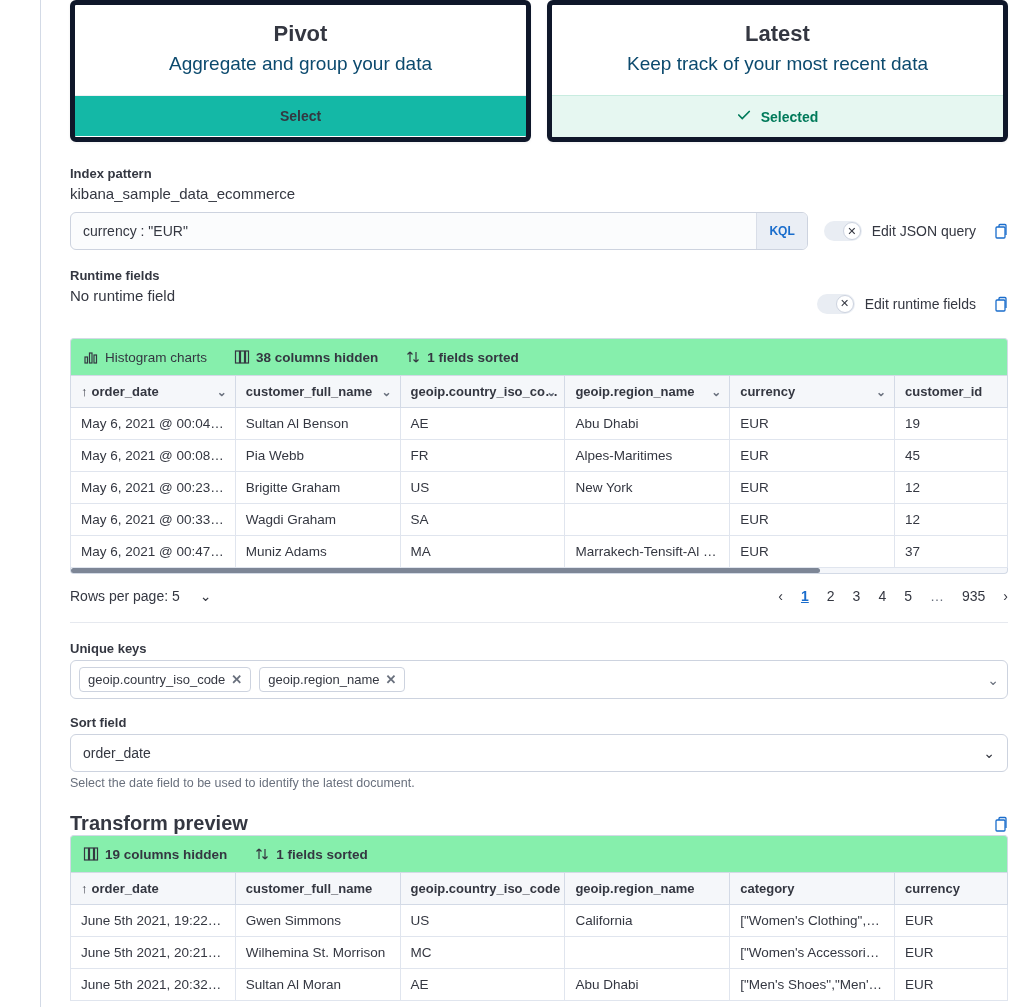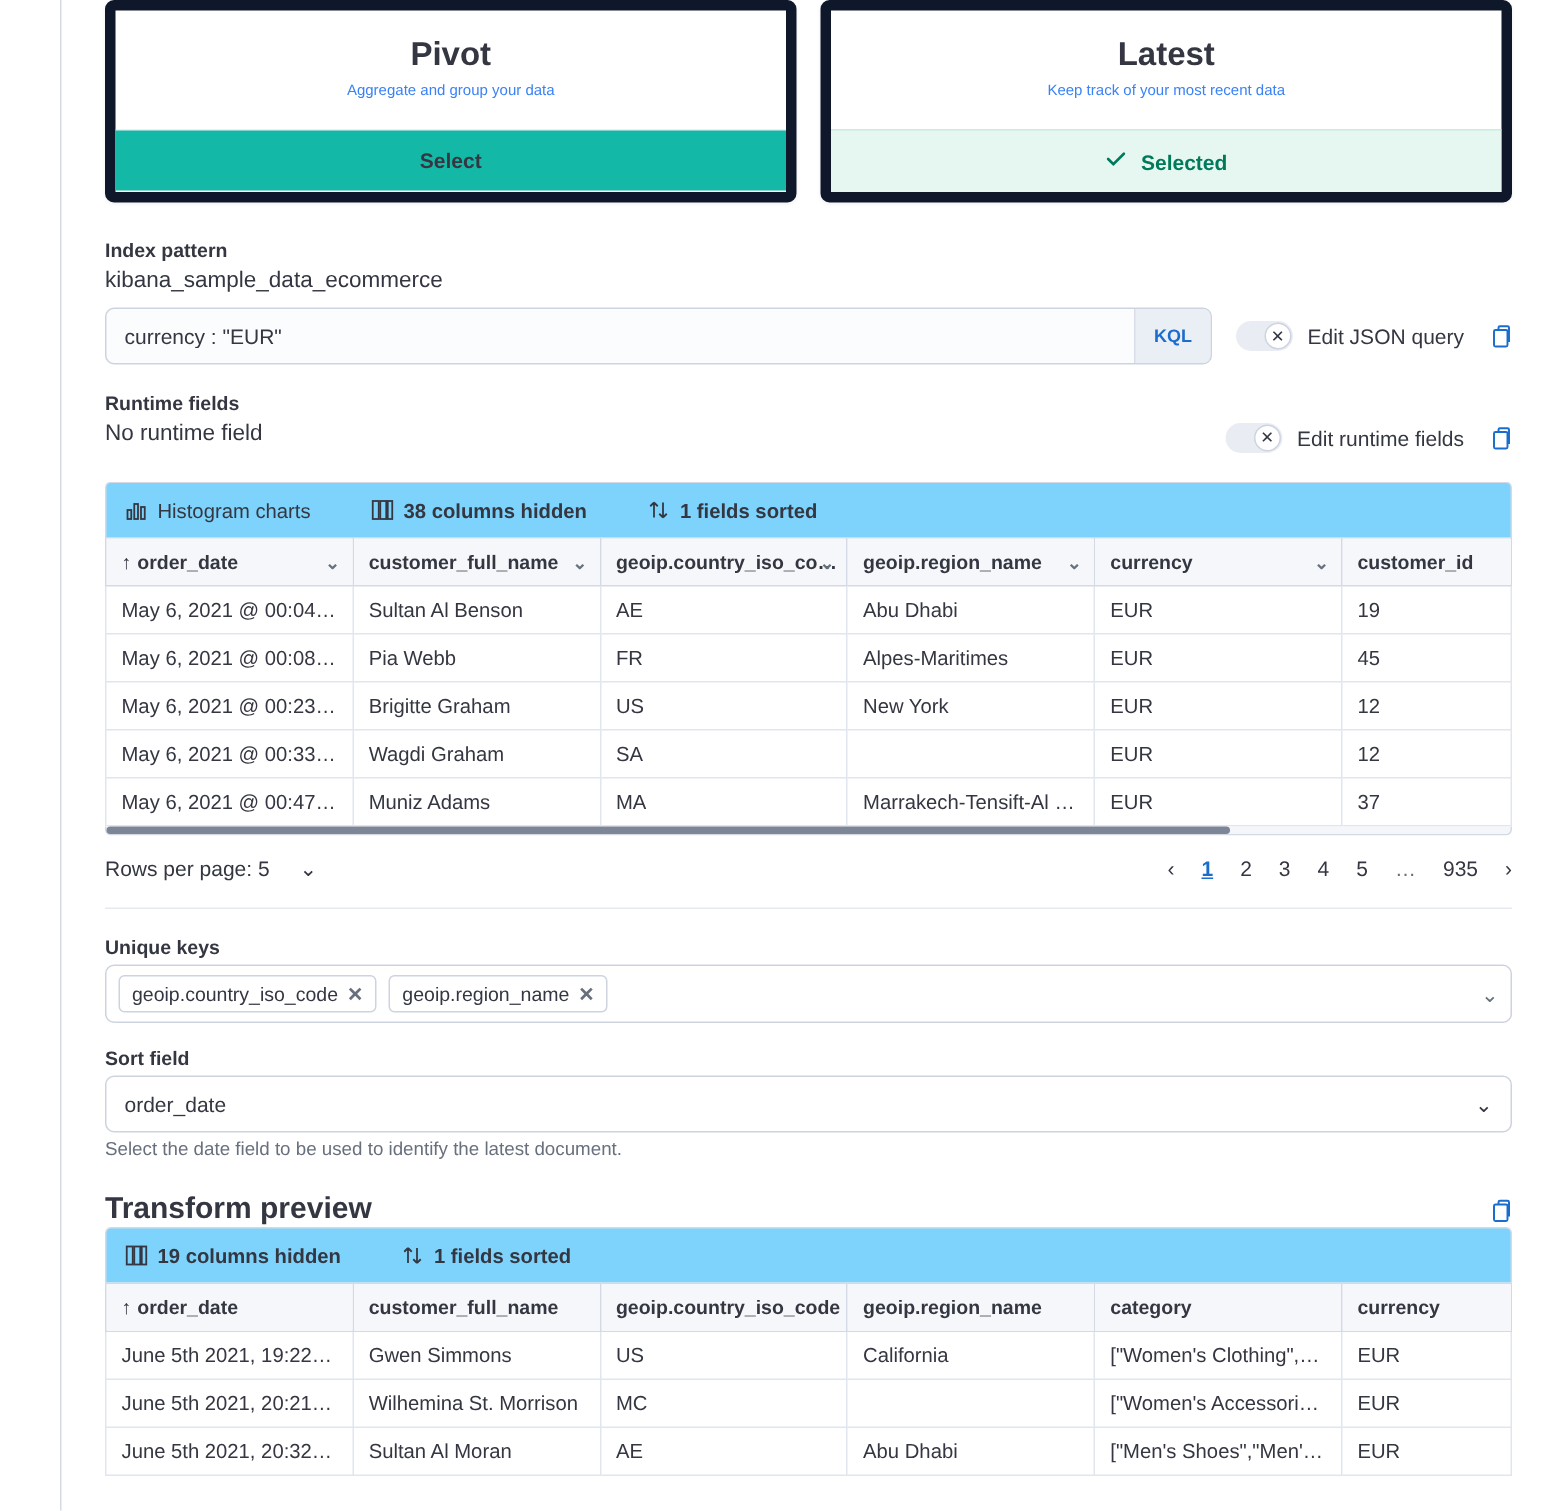--- a/index.html
+++ b/index.html
@@ -1,37 +1,37 @@
 <!DOCTYPE html>
 <html><head>
 <meta charset="utf-8">
 <style>
 * { box-sizing: border-box; margin: 0; padding: 0; }
 body { font-family: -apple-system, BlinkMacSystemFont, "Segoe UI", Helvetica, Arial, sans-serif; font-size: 14px; color: #343741; background: #fff; padding: 0 20px 20px 70px; }
 .cards { display: flex; gap: 16px; margin-bottom: 24px; }
-.card { flex: 1; border: 7px solid #0f172a; border-radius: 6px; box-shadow: 0 1px 3px rgba(0,0,0,0.06); display: flex; flex-direction: column; overflow: hidden; }
+.card { flex: 1; border: 5px solid #0f172a; border-radius: 6px; box-shadow: 0 1px 3px rgba(0,0,0,0.06); display: flex; flex-direction: column; overflow: hidden; }
 .card-body { padding: 16px 20px 20px; text-align: center; }
 .card-title { font-size: 22px; font-weight: 700; margin-bottom: 6px; }
-.card-desc { color: #3b82f6; font-size: 10px; }
+.card-desc { color: #0c4a6e; font-size: 19px; }
 .card-footer { background: #14b8a6; border-top: 1px solid #eef0f3; text-align: center; padding: 12px; font-weight: 600; cursor: pointer; }
 .card-footer.selected { background: #e6f7f1; color: #007a5a; border-top: 1px solid #c8ece0; }
 .card-footer .check { display: inline-block; margin-right: 6px; color: #007a5a; }
 .section-label { font-weight: 700; font-size: 13px; margin-top: 18px; margin-bottom: 4px; }
 .subtext { color: #343741; font-size: 15px; margin-bottom: 10px; }
 .row { display: flex; align-items: center; gap: 16px; }
 .kql-input-wrap { flex: 1; display: flex; align-items: center; border: 1px solid #cdd3df; border-radius: 6px; background: #fbfcfd; padding: 0; height: 38px; overflow: hidden; }
 .kql-input { flex: 1; border: none; outline: none; padding: 0 12px; background: transparent; font-size: 14px; color: #343741; }
 .kql-badge { background: #eaeef5; color: #1a6dcc; font-weight: 700; font-size: 12px; padding: 0 12px; height: 100%; display: flex; align-items: center; border-left: 1px solid #d9dee8; }
 .right-control { display: flex; align-items: center; gap: 10px; }
 .switch { position: relative; width: 38px; height: 20px; background: #e9edf3; border-radius: 10px; display: inline-block; cursor: pointer; }
 .switch-knob { position: absolute; top: 1px; left: 1px; width: 18px; height: 18px; background: #fff; border: 1px solid #cdd3df; border-radius: 50%; display: flex; align-items: center; justify-content: center; color: #343741; font-size: 11px; }
 .switch-knob.right { left: auto; right: 1px; }
 .link-label { color: #343741; font-size: 14px; }
 .copy-icon { color: #1a6dcc; cursor: pointer; font-size: 16px; margin-left: auto; }
-.toolbar { display: flex; align-items: center; gap: 40px; border: 1px solid #d3dae6; border-bottom: none; padding: 10px 12px; margin-top: 18px; border-radius: 4px 4px 0 0; background:#7dd3fc;}
+.toolbar { display: flex; align-items: center; gap: 27px; border: 1px solid #d3dae6; border-bottom: none; padding: 10px 12px; margin-top: 18px; border-radius: 4px 4px 0 0; background:#86efac;}
 .toolbar .tb-item { display: flex; align-items: center; gap: 6px; font-size: 13.5px; cursor: pointer; }
 .tb-icon { display: inline-flex; width: 16px; height: 16px; align-items: center; justify-content: center; }
 .table { width: 100%; border-collapse: collapse; border: 1px solid #d3dae6; table-layout: fixed; }
 .table th { background: #f5f7fa; border: 1px solid #d3dae6; text-align: left; padding: 8px 10px; font-weight: 700; font-size: 13px; position: relative; }
 .table th .th-content { display:flex; align-items:center; gap:4px; }
 .table th .chevron { position: absolute; right: 8px; top: 50%; transform: translateY(-50%); color: #69707d; font-size: 12px; cursor: pointer; }
 .table td { border: 1px solid #e0e5ee; padding: 8px 10px; font-size: 13.5px; white-space: nowrap; overflow: hidden; text-overflow: ellipsis; }
 .sort-arrow { color: #343741; }
 .hscroll { height: 6px; background: #f4f6fa; border: 1px solid #d3dae6; border-top: none; position: relative; border-radius: 0 0 4px 4px;}
 .hscroll-thumb { position: absolute; left: 0; top: 0; height: 100%; width: 80%; background: #7d8696; border-radius: 3px; }
@@ -99,21 +99,21 @@
   <span class="copy-icon">
     <svg width="16" height="16" viewBox="0 0 16 16" fill="none" stroke="#1a6dcc" stroke-width="1.3">
         <rect x="4" y="4" width="9" height="11" rx="1"></rect>
         <path d="M7 4V2.5C7 2 7.4 1.5 8 1.5h5c.6 0 1 .5 1 1V12"></path>
       </svg>
   </span>
 </div>
 
 <div class="section-label">Runtime fields</div>
 <div class="row">
-  <div class="subtext" style="flex:1;margin-bottom:6px">No runtime field</div>
+  <div class="subtext" style="flex:1;margin-bottom:16px">No runtime field</div>
   <div class="right-control">
     <span class="switch">
       <span class="switch-knob right">✕</span>
     </span>
     <span class="link-label">Edit runtime fields</span>
   </div>
   <span class="copy-icon">
     <svg width="16" height="16" viewBox="0 0 16 16" fill="none" stroke="#1a6dcc" stroke-width="1.3">
         <rect x="4" y="4" width="9" height="11" rx="1"></rect>
         <path d="M7 4V2.5C7 2 7.4 1.5 8 1.5h5c.6 0 1 .5 1 1V12"></path>

